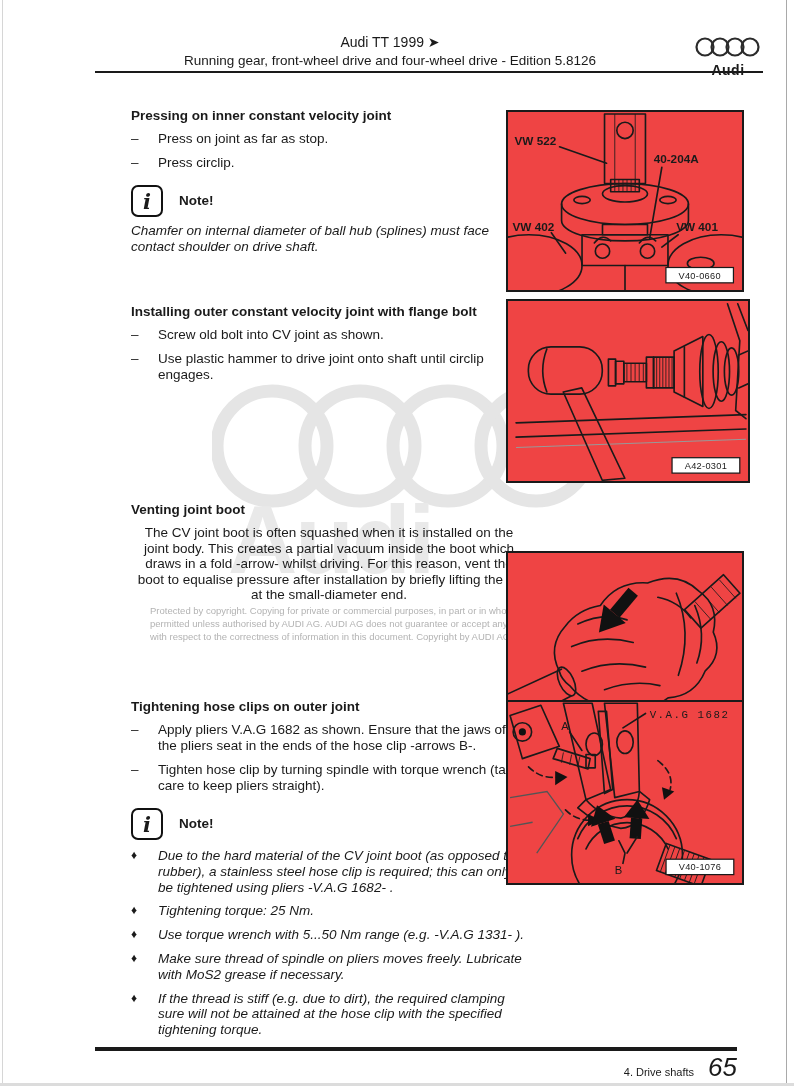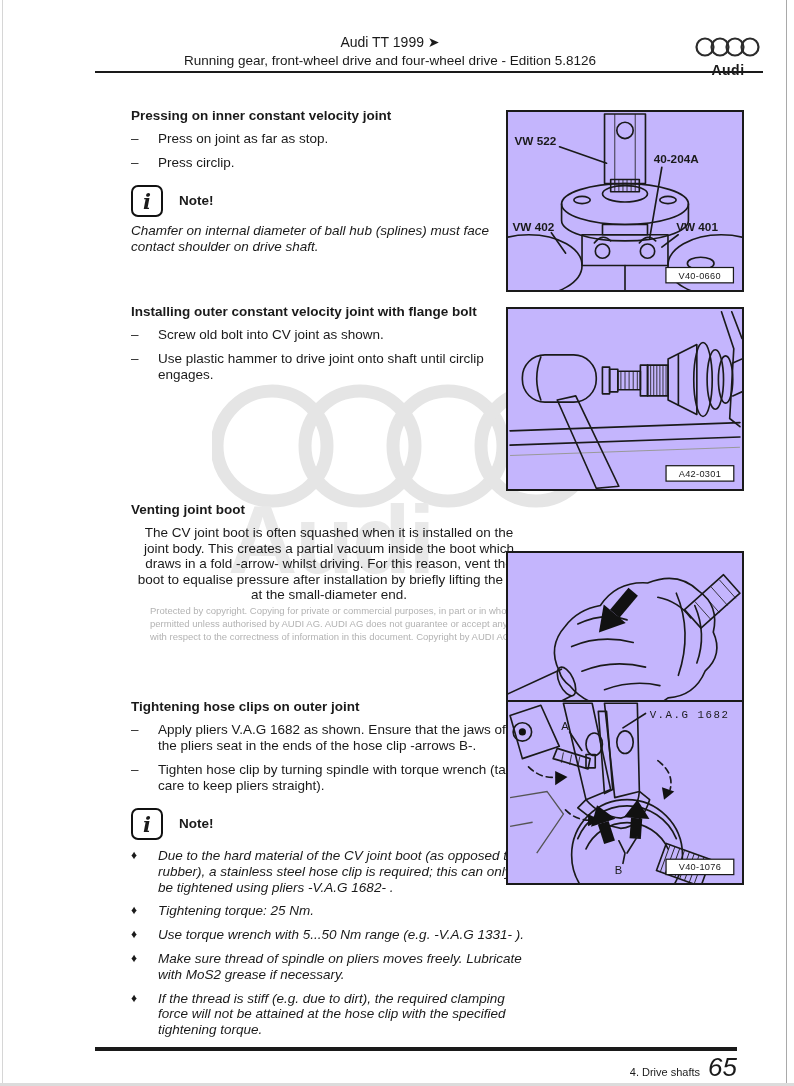--- a/index.html
+++ b/index.html
@@ -35,35 +35,35 @@
              align-items:center;justify-content:center;font-family:"DejaVu Serif",serif;
              font-style:italic;font-weight:bold;font-size:21px;line-height:1;}
   .note-label{font-weight:bold;text-align:right;}
   .italic-note{font-style:italic;margin:6px 0 0 0;}
   .para{margin:0;line-height:15.5px;text-align:center;}
   .dlist{margin-top:8px;}
   .ditem{position:relative;padding-left:27px;margin-bottom:8px;font-style:italic;line-height:15.8px;}
   .ditem .mark{position:absolute;left:0;top:0;font-style:normal;font-size:12px;}
 
   
-  .fig{position:absolute;left:506px;width:234px;border:2.5px solid #1a1a1a;background:#c4b5fd;z-index:3;}
+  .fig{position:absolute;left:506px;width:234px;border:2.5px solid #1a1a1a;background:#ef4444;z-index:3;}
   .fig svg{display:block;width:100%;height:100%;}
-  .f1{top:110px;height:178px;} .f2{top:307px;height:180px;}
+  .f1{top:110px;height:178px;} .f2{top:299px;height:180px;padding-left:6px;}
   .f3{top:519px;height:181px;margin-top:32px;} .f4{top:700px;height:181px;}
   .ln{stroke:#1a1a1a;fill:none;stroke-width:1.6;stroke-linecap:round;stroke-linejoin:round;}
   .lt{stroke:#1a1a1a;fill:none;stroke-width:.8;}
   .fig text{font-family:"Liberation Sans",sans-serif;font-weight:bold;font-size:11.5px;fill:#1a1a1a;}
   .fig text.idtxt{font-weight:normal;font-size:9px;letter-spacing:.3px;}
   .fig text.mono{font-family:"Liberation Mono",monospace;font-weight:normal;font-size:10.5px;letter-spacing:1.5px;}
   .fig text.plain{font-weight:normal;font-size:11px;}
 
   
   .ftr-rule{position:absolute;left:95px;top:1047px;width:642px;height:3.5px;background:#1a1a1a;z-index:2;}
   .ftr-row{position:absolute;left:95px;top:1052px;width:642px;display:flex;justify-content:flex-end;
-           align-items:baseline;gap:8px;z-index:2;}
+           align-items:baseline;gap:14px;z-index:2;}
   .ftr-chapter{font-size:11px;}
   .ftr-page{font-size:26px;font-style:italic;}
 </style>
 </head>
 <body>
 
 <div class="page">
   <div class="edge-left"></div>
   <div class="edge-right"></div>
   <div class="edge-bottom"></div>
@@ -160,21 +160,21 @@
       <div class="ditem">
         <span class="mark">♦</span>
         <span>Use torque wrench with 5...50 Nm range (e.g. -V.A.G 1331- ).</span>
       </div>
       <div class="ditem">
         <span class="mark">♦</span>
         <span>Make sure thread of spindle on pliers moves freely. Lubricate with MoS2 grease if necessary.</span>
       </div>
       <div class="ditem">
         <span class="mark">♦</span>
-        <span>If the thread is stiff (e.g. due to dirt), the required clamping force will not be attained at the hose clip with the specified tightening torque.</span>
+        <span>If the thread is stiff (e.g. due to dirt), the required clamping sure will not be attained at the hose clip with the specified tightening torque.</span>
       </div>
     </div>
   </div>
 
   <div class="fig f1">
     <svg viewBox="0 0 228 174">
       <ellipse class="ln" cx="20" cy="150" rx="52" ry="30" fill="#f3f3f3"></ellipse>
       <ellipse class="ln" cx="208" cy="150" rx="52" ry="30" fill="#f3f3f3"></ellipse>
       <ellipse class="ln" cx="188" cy="148" rx="13" ry="6" fill="#fff"></ellipse>
       <rect class="ln" x="94" y="2" width="40" height="68" fill="#ececec" stroke-width="2"></rect>

